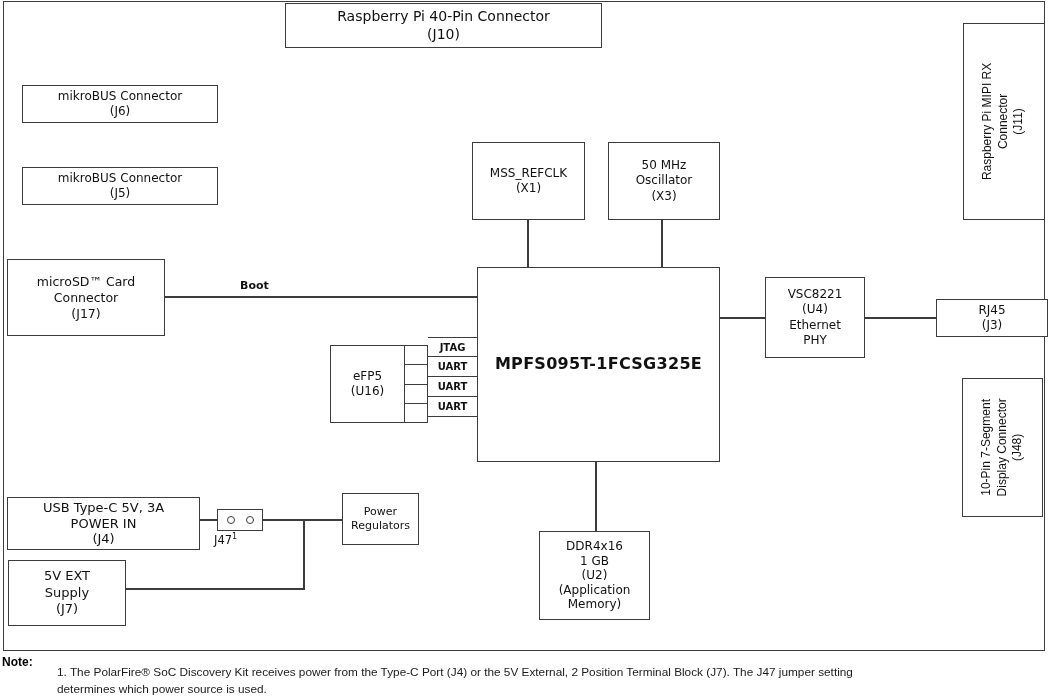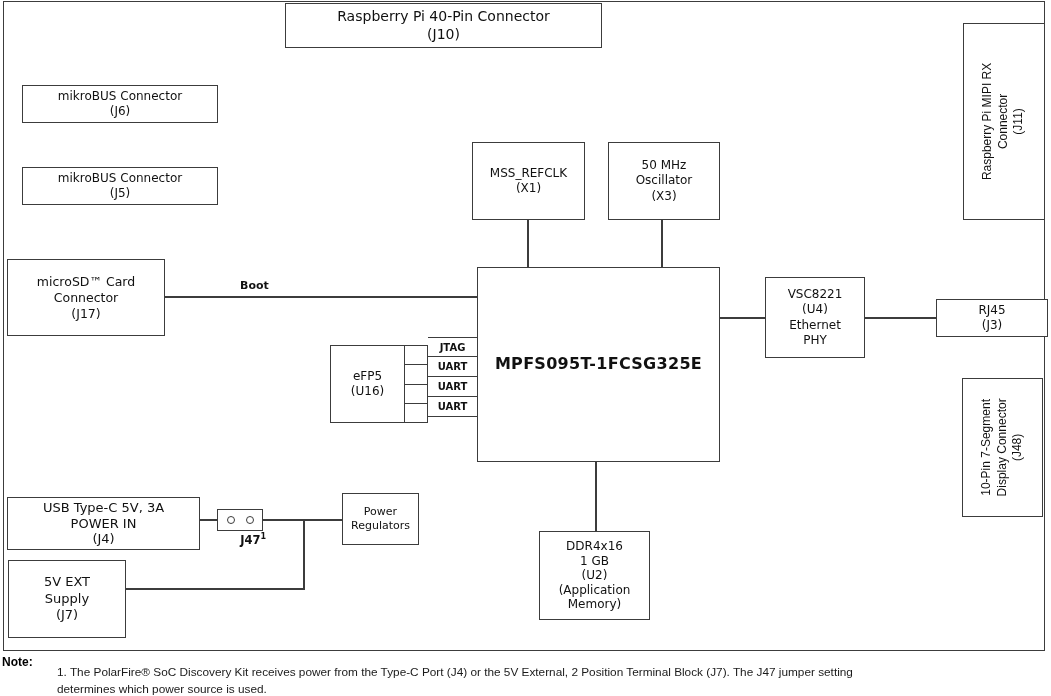--- a/index.html
+++ b/index.html
@@ -46,40 +46,40 @@
   .b-j11  { left:963px; top:23px;  width:82px;  height:197px; }
   .b-j48  { left:962px; top:378px; width:81px;  height:139px; }
   .rot {
     transform:rotate(-90deg); white-space:nowrap; text-align:center;
     font-family:"Liberation Sans", sans-serif; font-size:12px; line-height:1.3;
   }
   .b-j4   { left:7px;   top:497px; width:193px; height:53px; font-size:13px; line-height:1.22; }
   .b-j47  { left:217px; top:509px; width:46px;  height:22px; flex-direction:row; gap:11px; }
   .j47-circle { width:6px; height:6px; border:1.5px solid #3c3c3c; border-radius:50%; background:#fff; }
   .b-pwr  { left:342px; top:493px; width:77px;  height:52px; font-size:11px; }
-  .b-j7   { left:8px;   top:560px; width:118px; height:78px; font-size:13px; }
+  .b-j7   { left:8px;   top:560px; width:118px; height:66px; font-size:13px; }
   .b-u2   { left:539px; top:531px; width:111px; height:89px; font-size:12px; line-height:1.22; }
   .b-io   { left:779px; top:584px; width:218px; height:66px; font-size:12.5px;
             align-items:flex-start; padding-left:14px; line-height:1.3; }
 
   
   .ln-boot { left:165px; top:296px; width:312px; height:2px; }
   .ln-x1   { left:527px; top:220px; width:2px;  height:47px; }
   .ln-x3   { left:661px; top:220px; width:2px;  height:47px; }
   .ln-u4l  { left:720px; top:317px; width:45px; height:2px; }
   .ln-u4r  { left:865px; top:317px; width:71px; height:2px; }
   .ln-u2   { left:595px; top:462px; width:2px;  height:69px; }
   .ln-j47l { left:200px; top:519px; width:17px; height:2px; }
   .ln-j47r { left:263px; top:519px; width:79px; height:2px; }
   .ln-j7   { left:126px; top:588px; width:179px; height:2px; }
   .ln-junc { left:303px; top:519px; width:2px;  height:71px; }
 
   
   .lbl-boot { left:240px; top:279px; width:64px; font-size:11px; font-weight:700; }
-  .lbl-j47  { left:214px; top:532px; width:52px; text-align:right; font-size:11.5px; font-weight:700; }
+  .lbl-j47  { left:214px; top:532px; width:52px; text-align:left; font-size:11.5px; font-weight:400; }
   .lbl-j47 sup { font-size:8px; }
 
   
   .note-head { left:2px;  top:655px; font-family:"Liberation Sans", sans-serif; font-size:12px; font-weight:700; color:#000; }
   .note-1    { left:57px; top:665px; font-family:"Liberation Sans", sans-serif; font-size:11.8px; color:#1a1a1a; }
   .note-2    { left:57px; top:682px; font-family:"Liberation Sans", sans-serif; font-size:11.8px; color:#1a1a1a; }
 </style>
 </head>
 <body>
 

